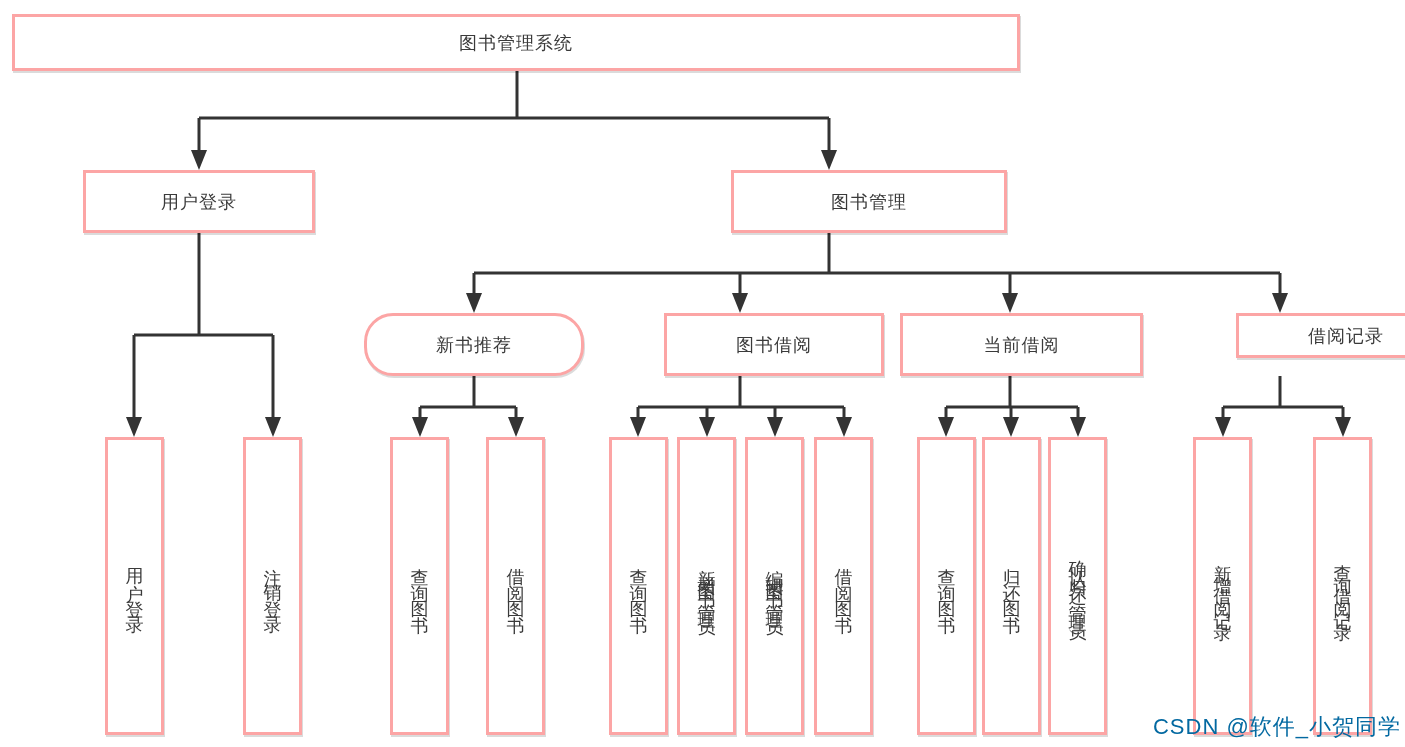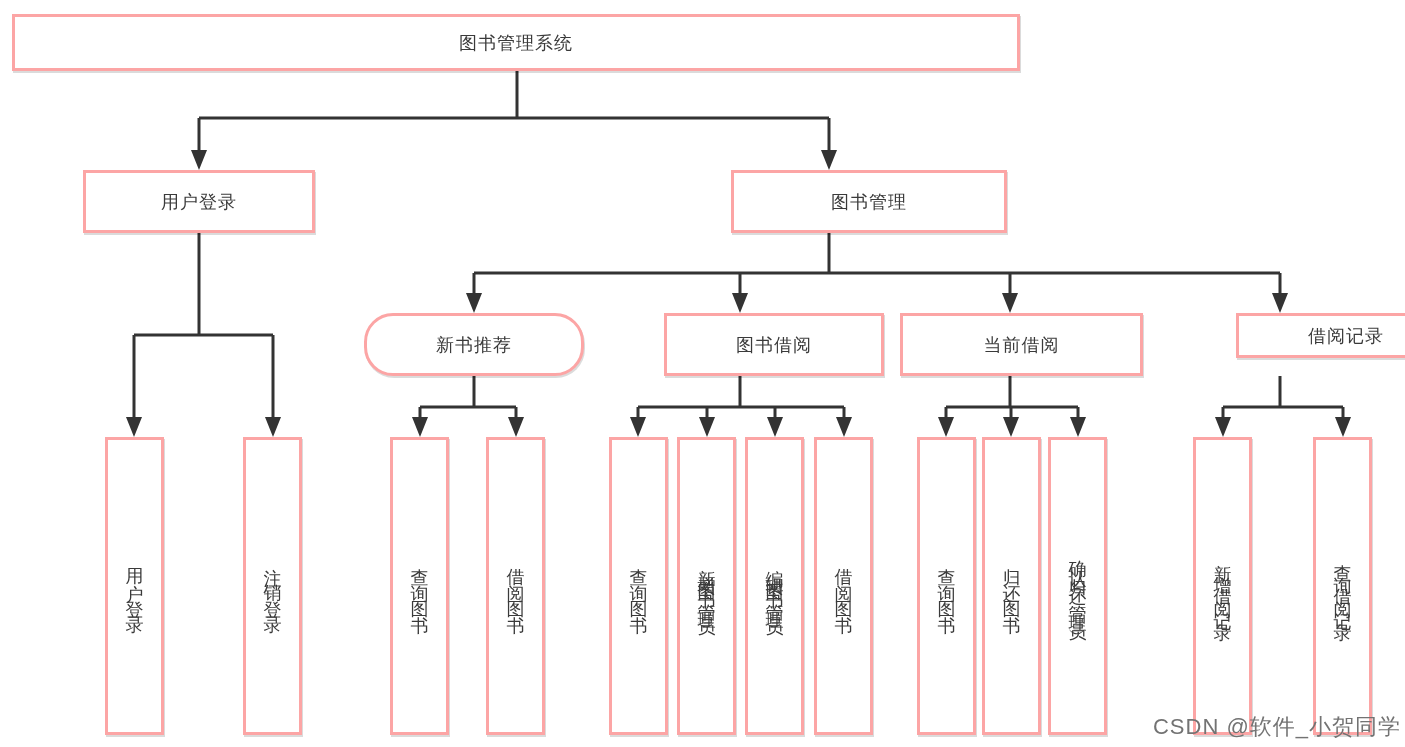--- a/index.html
+++ b/index.html
@@ -165,14 +165,14 @@
     <span class="vtext len9">确认归还（管理员）</span>
   </div>
 
   <div class="node vnode leaf" id="l-br-add">
     <span class="vtext len6">新增借阅记录</span>
   </div>
   <div class="node vnode leaf" id="l-br-query">
     <span class="vtext len6">查询借阅记录</span>
   </div>
 
-  <div id="watermark" style="color: #737373;">CSDN @软件_小贺同学</div>
+  <div id="watermark" style="color: #0369a1;">CSDN @软件_小贺同学</div>
 </div>
 
 </body></html>

